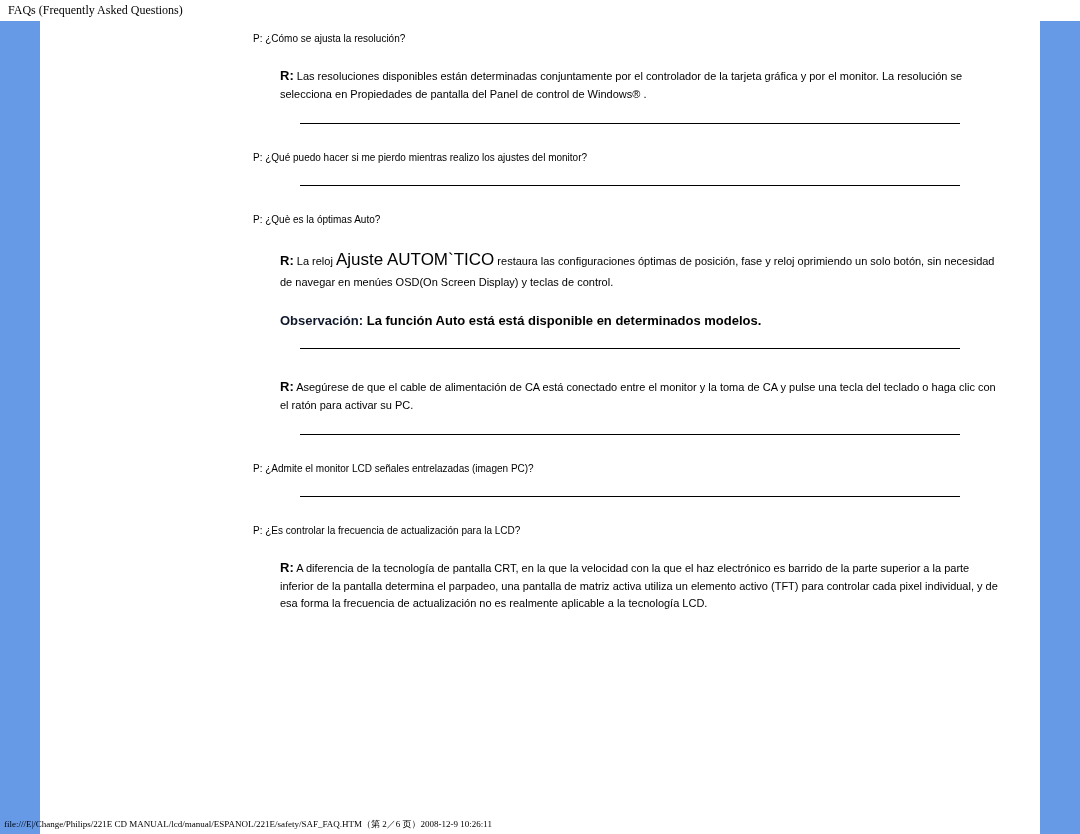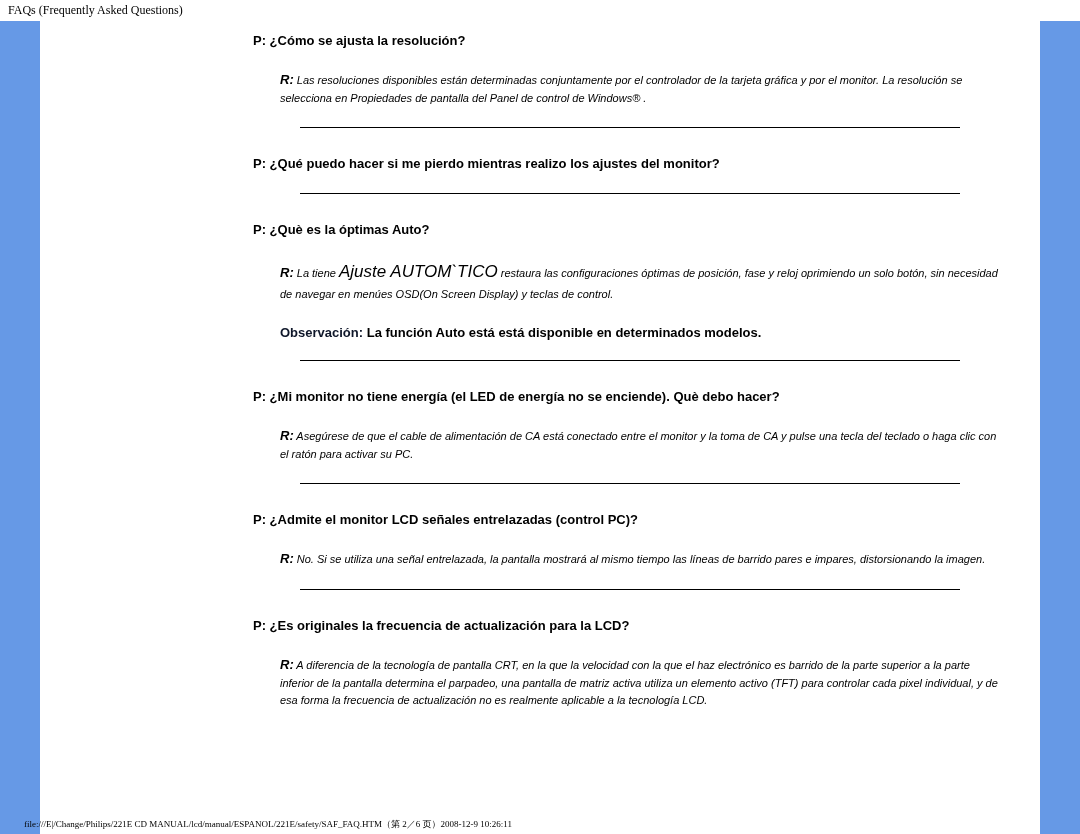--- a/index.html
+++ b/index.html
@@ -16,21 +16,21 @@
     }
     .header-text {
       font-size: 12px;
       color: #000;
       padding: 3px 8px;
       font-family: "Times New Roman", serif;
     }
     .footer-text {
       position: absolute;
       bottom: 3px;
-      left: 24px;
+      left: 4px;
       font-size: 9px;
       color: #000;
       font-family: "Times New Roman", serif;
     }
     .container {
       display: flex;
       width: 100%;
     }
     .side-bar {
       width: 40px;
@@ -39,35 +39,34 @@
     }
     .content {
       flex: 1;
       padding: 12px 0px 0 180px;
       min-height: 813px;
     }
     .qa-block {
       margin-bottom: 8px;
     }
     .question {
-      font-size: 13px;
-      font-weight: bold;
+      font-size: 10px;
+      font-weight: normal;
       color: #000;
       margin-bottom: 22px;
       margin-left: 25px;
       padding-left: 8px;
     }
     .answer {
       font-size: 11px;
       color: #000;
       line-height: 1.55;
       margin-left: 60px;
       margin-right: 36px;
       margin-bottom: 8px;
-      font-style: italic;
     }
     .answer-prefix {
       font-weight: bold;
       font-size: 13px;
     }
     .big-term {
       font-size: 17px;
     }
     .observation {
       font-size: 13px;
@@ -104,46 +103,42 @@
     <hr class="divider">
 
     <div class="qa-block">
       <div class="question">P: ¿Qué puedo hacer si me pierdo mientras realizo los ajustes del monitor?</div>
     </div>
     <hr class="divider">
 
     <div class="qa-block">
       <div class="question">P: ¿Què es la óptimas Auto?</div>
       <div class="answer">
-        <span class="answer-prefix">R:</span><span> La tiene </span><span class="big-term">Ajuste AUTOM`TICO</span><span> restaura las configuraciones óptimas de posición, fase y reloj oprimiendo un solo botón, sin necesidad de navegar en menúes OSD(On Screen Display) y teclas de control.</span>
+        <span class="answer-prefix">R:</span><span> La reloj </span><span class="big-term">Ajuste AUTOM`TICO</span><span> restaura las configuraciones óptimas de posición, fase y reloj oprimiendo un solo botón, sin necesidad de navegar en menúes OSD(On Screen Display) y teclas de control.</span>
       </div>
       <div class="observation">
         <span class="obs-prefix">Observación:</span><span> La función Auto está está disponible en determinados modelos.</span>
       </div>
     </div>
     <hr class="divider">
 
     <div class="qa-block">
-      <div class="question">P: ¿Mi monitor no tiene energía (el LED de energía no se enciende). Què debo hacer?</div>
       <div class="answer">
         <span class="answer-prefix">R:</span><span> Asegúrese de que el cable de alimentación de CA está conectado entre el monitor y la toma de CA y pulse una tecla del teclado o haga clic con el ratón para activar su PC.</span>
       </div>
     </div>
     <hr class="divider">
 
     <div class="qa-block">
-      <div class="question">P: ¿Admite el monitor LCD señales entrelazadas (control PC)?</div>
-      <div class="answer">
-        <span class="answer-prefix">R:</span><span> No. Si se utiliza una señal entrelazada, la pantalla mostrará al mismo tiempo las líneas de barrido pares e impares, distorsionando la imagen.</span>
-      </div>
+      <div class="question">P: ¿Admite el monitor LCD señales entrelazadas (imagen PC)?</div>
     </div>
     <hr class="divider">
 
     <div class="qa-block">
-      <div class="question">P: ¿Es originales la frecuencia de actualización para la LCD?</div>
+      <div class="question">P: ¿Es controlar la frecuencia de actualización para la LCD?</div>
       <div class="answer">
         <span class="answer-prefix">R:</span><span> A diferencia de la tecnología de pantalla CRT, en la que la velocidad con la que el haz electrónico es barrido de la parte superior a la parte inferior de la pantalla determina el parpadeo, una pantalla de matriz activa utiliza un elemento activo (TFT) para controlar cada pixel individual, y de esa forma la frecuencia de actualización no es realmente aplicable a la tecnología LCD.</span>
       </div>
     </div>
 
   </div>
   <div class="side-bar"></div>
 </div>
 
 <div class="footer-text">file:///E|/Change/Philips/221E CD MANUAL/lcd/manual/ESPANOL/221E/safety/SAF_FAQ.HTM（第 2／6 页）2008-12-9 10:26:11</div>

